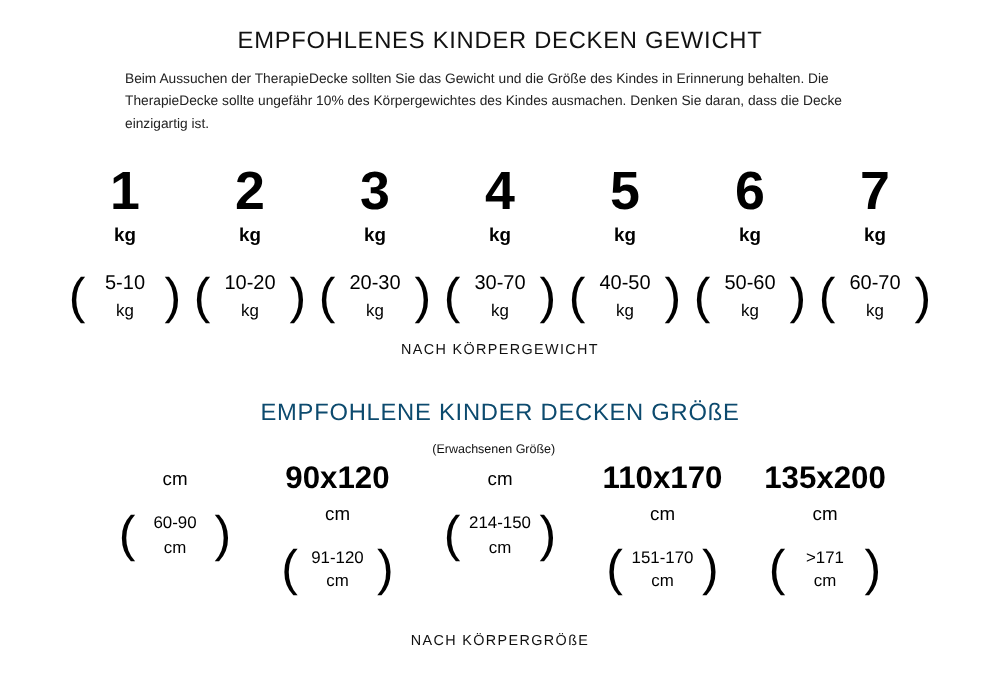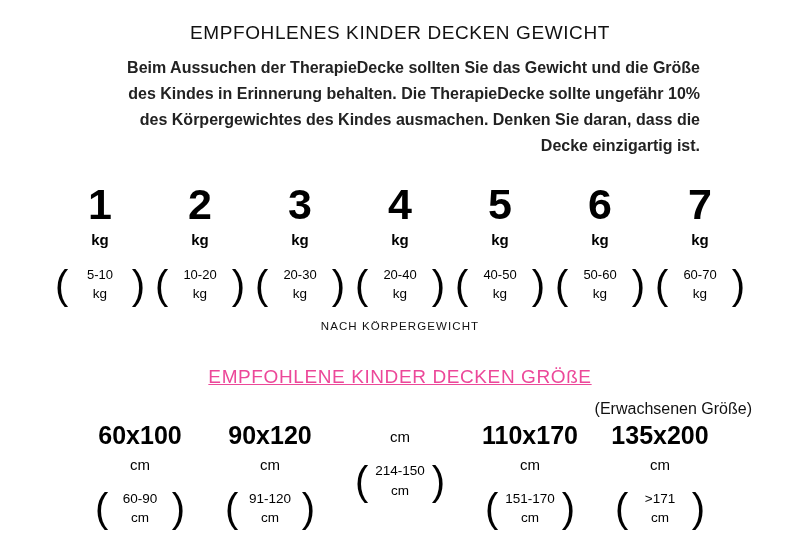--- a/index.html
+++ b/index.html
@@ -27,25 +27,24 @@
     font-size: 19px;
     letter-spacing: 0.6px;
     font-weight: 400;
     color: #111;
     margin: 0;
     padding-top: 22px;
   }
   .intro {
     width: 600px;
     margin: 11px auto 0 auto;
-    text-align: right;
-    font-size: 16px;
+    text-align: left;
+    font-size: 11px;
     line-height: 1.62;
     color: #222;
-    font-weight: bold;
   }
 
   .weight-row {
     display: flex;
     justify-content: center;
     align-items: flex-start;
     margin-top: 24px;
     padding: 0 8px;
   }
   .w-col {
@@ -78,21 +77,21 @@
     top: 50%;
     transform: translateY(-50%);
     font-size: 40px;
     line-height: 1;
     font-weight: 300;
     color: #000;
   }
   .bracket .bk.left { left: 0; }
   .bracket .bk.right { right: 0; }
   .bracket .bval {
-    font-size: 13px;
+    font-size: 16px;
     line-height: 1.45;
     color: #000;
     white-space: nowrap;
   }
   .bracket .bunit {
     font-size: 13.5px;
     line-height: 1.45;
     color: #000;
   }
 
@@ -103,28 +102,27 @@
     color: #111;
     margin-top: 16px;
   }
 
   
   .title2 {
     text-align: center;
     font-size: 19px;
     letter-spacing: 0.6px;
     font-weight: 400;
-    color: #ec4899;
+    color: #0c4a6e;
     margin: 0;
     padding-top: 34px;
-    text-decoration: underline;
   }
   .adult-note {
-    text-align: right;
-    font-size: 16px;
+    text-align: center;
+    font-size: 10px;
     color: #111;
     width: 724px;
     margin: 12px auto 0 auto;
     padding-right: 10px;
     box-sizing: border-box;
   }
   .size-row {
     display: flex;
     justify-content: center;
     align-items: flex-start;
@@ -200,21 +198,21 @@
         <div class="bunit">kg</div>
         <span class="bk right">)</span>
       </div>
     </div>
 
     <div class="w-col">
       <div class="w-num">4</div>
       <div class="w-unit">kg</div>
       <div class="bracket">
         <span class="bk left">(</span>
-        <div class="bval">20-40</div>
+        <div class="bval">30-70</div>
         <div class="bunit">kg</div>
         <span class="bk right">)</span>
       </div>
     </div>
 
     <div class="w-col">
       <div class="w-num">5</div>
       <div class="w-unit">kg</div>
       <div class="bracket">
         <span class="bk left">(</span>
@@ -249,21 +247,20 @@
   </div>
 
   <div class="caption">NACH KÖRPERGEWICHT</div>
 
   <h2 class="title2">EMPFOHLENE KINDER DECKEN GRÖßE</h2>
   <div class="adult-note">(Erwachsenen Größe)</div>
 
   <div class="size-row">
 
     <div class="s-col">
-      <div class="s-num">60x100</div>
       <div class="s-unit">cm</div>
       <div class="bracket s-bracket">
         <span class="bk left">(</span>
         <div class="bval">60-90</div>
         <div class="bunit">cm</div>
         <span class="bk right">)</span>
       </div>
     </div>
 
     <div class="s-col">

